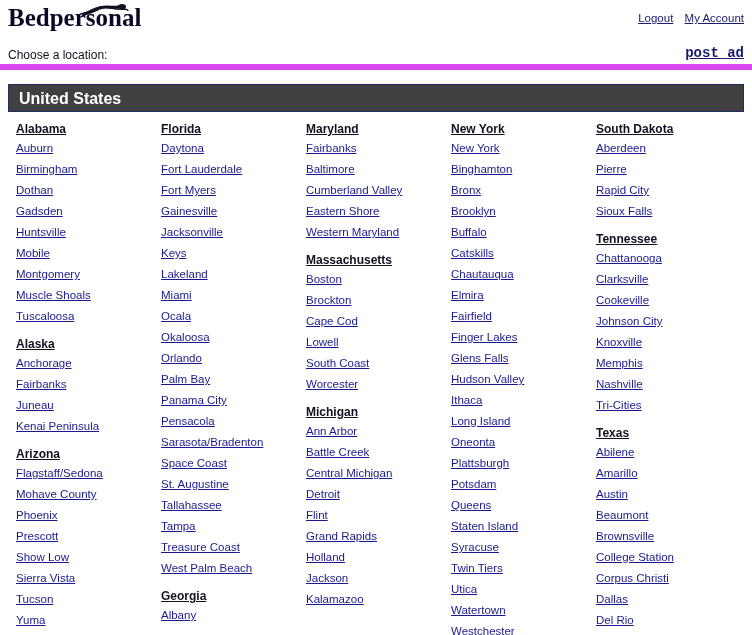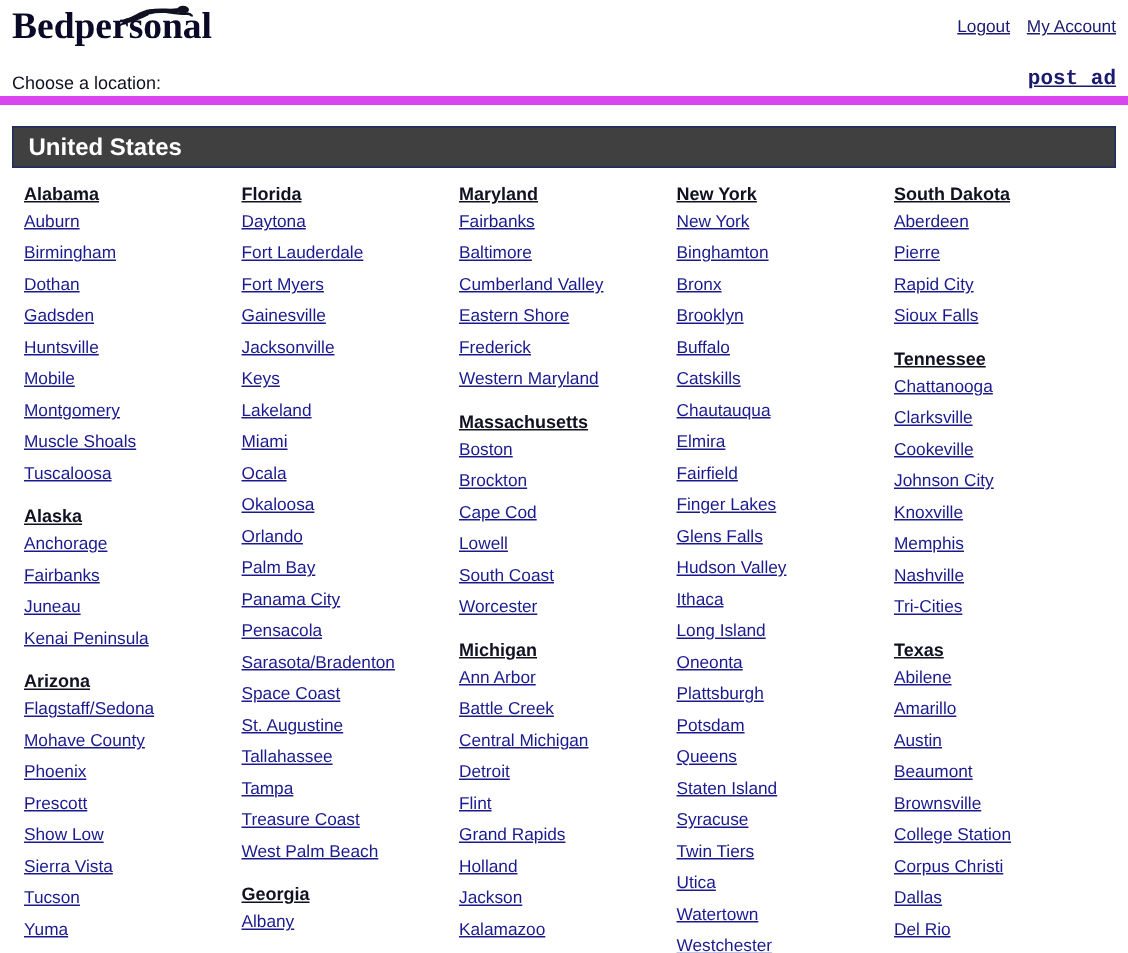--- a/index.html
+++ b/index.html
@@ -211,21 +211,20 @@
           <a class="city">Albany</a>
         </div>
       </div>
       <div class="col">
         <div class="state-block">
           <div class="state-name">Maryland</div>
           <a class="city">Fairbanks</a>
           <a class="city">Baltimore</a>
           <a class="city">Cumberland Valley</a>
           <a class="city">Eastern Shore</a>
-          <a class="city">Frederick</a>
           <a class="city">Western Maryland</a>
         </div>
         <div class="state-block">
           <div class="state-name">Massachusetts</div>
           <a class="city">Boston</a>
           <a class="city">Brockton</a>
           <a class="city">Cape Cod</a>
           <a class="city">Lowell</a>
           <a class="city">South Coast</a>
           <a class="city">Worcester</a>

